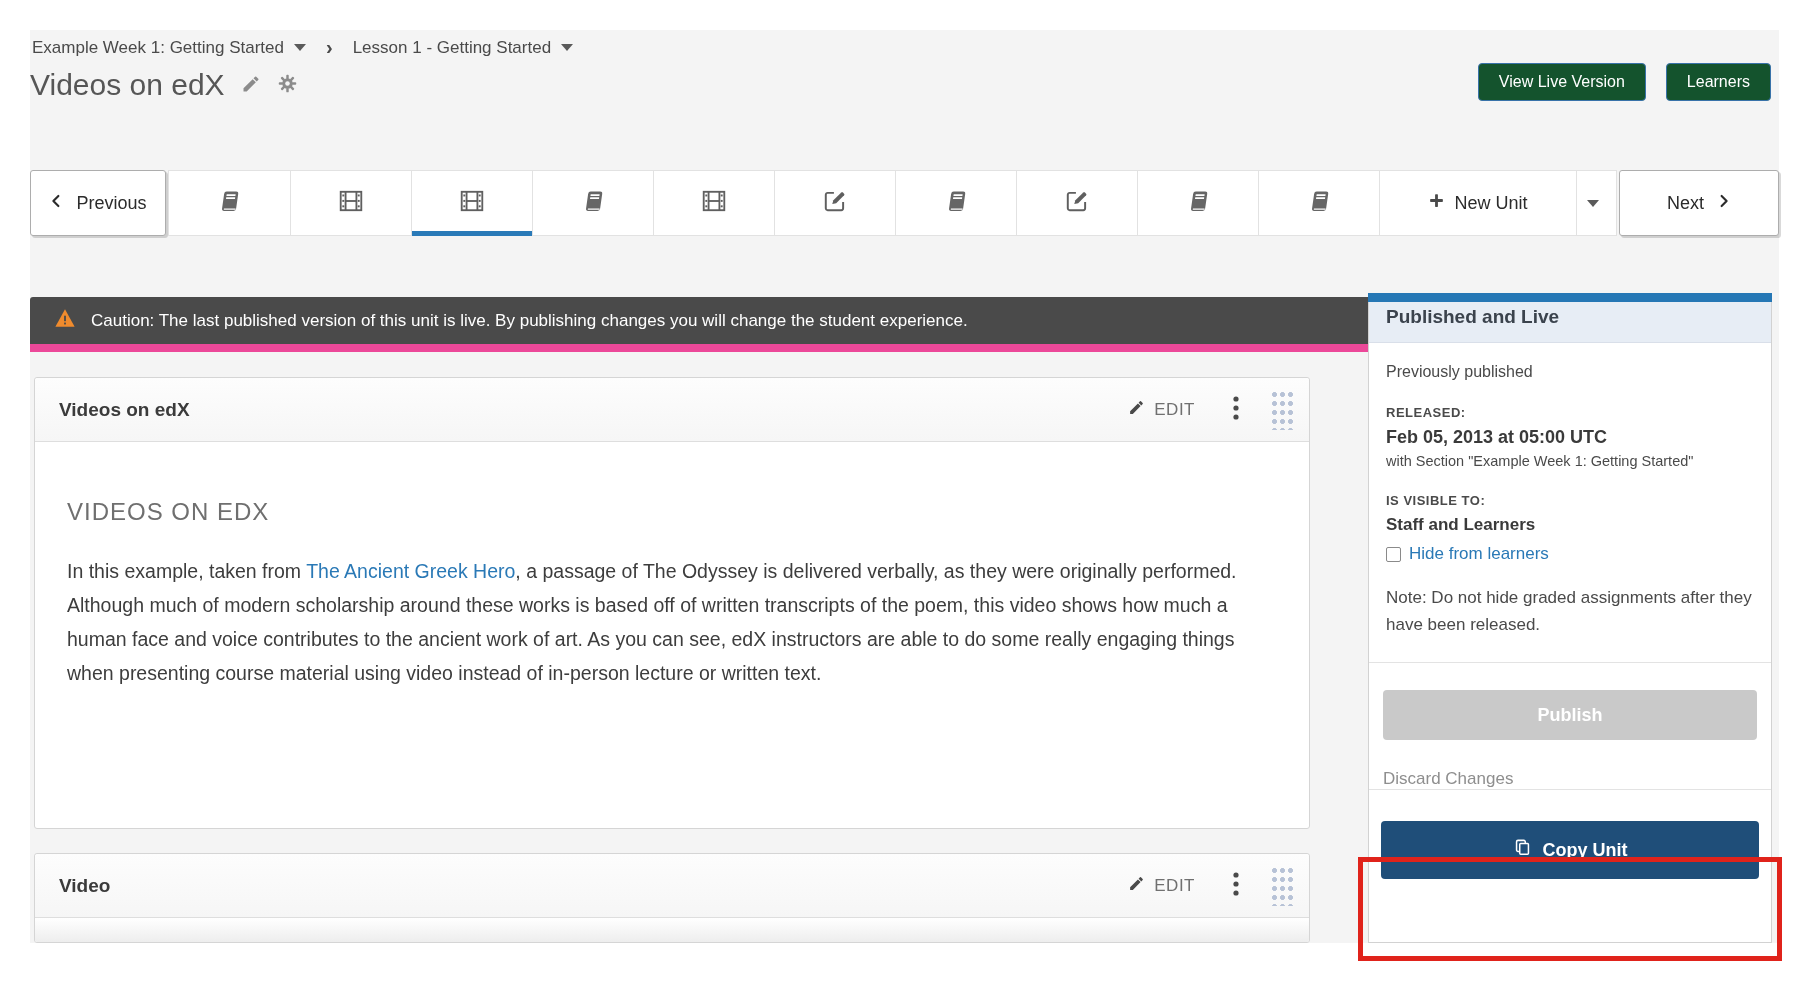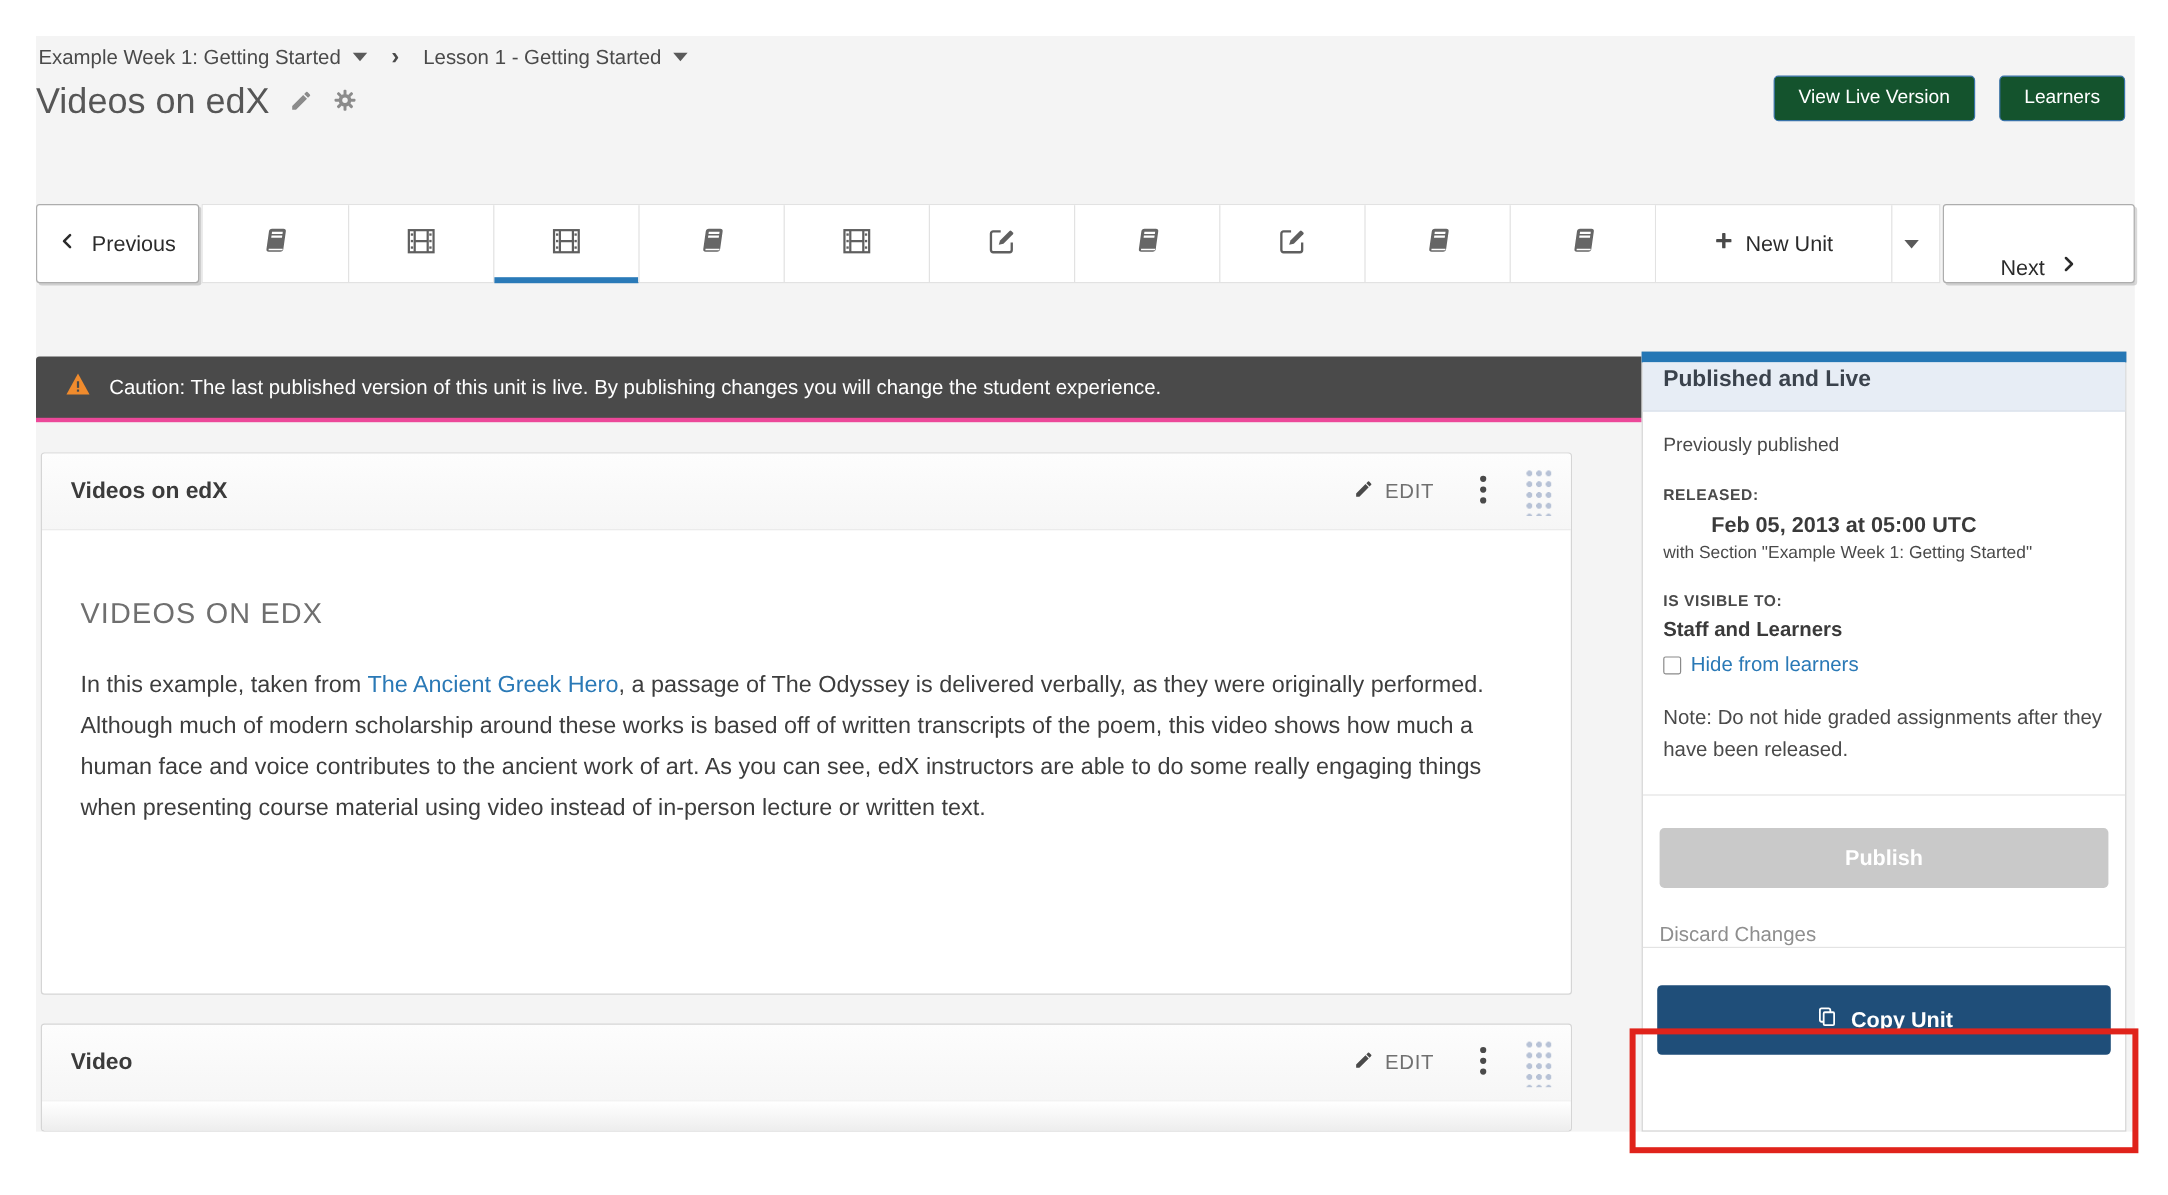--- a/index.html
+++ b/index.html
@@ -26,33 +26,33 @@
   .top-actions { position:absolute; top:33px; right:8px; display:flex; gap:20px; }
   .btn-blue { background:#14532d; border:1px solid #3872a9; color:#fff; font-size:16px;
     padding:9px 20px; border-radius:4px; cursor:pointer; font-family:inherit; }
 
   
   .unit-nav { position:absolute; top:140px; left:0; width:1749px; height:66px; display:flex; }
   .nav-edge-btn { background:#fff; border:1px solid #adadad; border-radius:3px;
     box-shadow:2px 2px 0 rgba(0,0,0,0.15); display:flex; align-items:center; justify-content:center;
     gap:12px; font-size:18px; color:#2b2b2b; cursor:pointer; font-family:inherit; }
   .btn-prev { width:136px; margin-right:2px; }
-  .btn-next { width:160px; margin-left:2px;align-items:flex-end; }
+  .btn-next { width:160px; margin-left:2px; }
   .tab-strip { flex:1; display:flex; background:#fff; border:1px solid #e2e2e2; }
   .unit-tab { width:121px; display:flex; align-items:center; justify-content:center; position:relative;
     cursor:pointer; background:#fff; }
   .unit-tab + .unit-tab, .new-unit-cell, .caret-cell { border-left:1px solid #e2e2e2; }
   .unit-tab.active::after { content:""; position:absolute; left:0; right:0; bottom:-1px; height:5px; background:#2a7ab8; }
   .new-unit-cell { width:197px; display:flex; align-items:center; justify-content:center; gap:9px;
     font-size:18px; color:#2b2b2b; cursor:pointer; }
   .caret-cell { width:33px; display:flex; align-items:center; justify-content:center; cursor:pointer; }
 
   
   .caution { position:absolute; top:267px; left:0; width:1561px; height:55px; background:#4a4a4a;
-    border-bottom:4px solid #ec4899; border-radius:3px 3px 0 0; display:flex; align-items:center;
+    border-bottom:8px solid #ec4899; border-radius:3px 3px 0 0; display:flex; align-items:center;
     gap:15px; padding:0 24px; color:#fff; font-size:17px; }
 
   
   .xcard { position:absolute; left:4px; width:1276px; background:#fff; border:1px solid #d5d5d5;
     border-radius:3px; }
   .card-videos { top:347px; height:452px; }
   .card-video  { top:823px; height:90px; overflow:hidden; }
   .xcard-header { height:64px; display:flex; align-items:center; padding:0 16px 0 24px;
     border-bottom:1px solid #dedede; background:linear-gradient(#fdfdfd,#f6f6f6); border-radius:3px 3px 0 0; }
   .xcard-title { font-size:19px; font-weight:700; color:#3b3b3b; flex:1; }
@@ -71,21 +71,21 @@
 
   
   .sidebar { position:absolute; left:1338px; top:263px; width:404px; height:650px; background:#fff;
     border:1px solid #d2d2d2; }
   .sidebar-topbar { height:9px; background:#2577b5; margin:-1px -1px 0 -1px; }
   .sidebar-header { background:#e7edf5; padding:4px 17px 14px; font-size:19px; font-weight:700;
     color:#3b434d; border-bottom:1px solid #d9dfe9; }
   .sidebar-section1 { padding:20px 17px 24px; }
   .prev-pub { font-size:16px; color:#4a4a4a; margin-bottom:24px; }
   .mini-label { font-size:13px; font-weight:700; color:#4a4a4a; letter-spacing:.5px; margin-bottom:7px; }
-  .released-date { font-size:18px; font-weight:700; color:#3a3a3a; margin-bottom:5px;margin-left:40px; }
+  .released-date { font-size:18px; font-weight:700; color:#3a3a3a; margin-bottom:5px; }
   .released-with { font-size:14.5px; color:#4a4a4a; margin-bottom:24px; }
   .visible-value { font-size:17px; font-weight:700; color:#3a3a3a; margin-bottom:9px; }
   .hide-row { display:flex; align-items:center; gap:8px; margin-bottom:20px; cursor:pointer; }
   .checkbox { width:15px; height:15px; border:1.5px solid #8a8a8a; border-radius:2px; background:#fff; }
   .hide-link { font-size:17px; color:#2a79b6; }
   .note-text { font-size:17px; color:#4a4a4a; line-height:27px; }
   .sidebar-actions { border-top:1px solid #e3e3e3; padding:27px 14px 0; }
   .publish-btn { width:100%; height:50px; background:#c9c9c9; color:#fff; font-size:18px; font-weight:700;
     border:none; border-radius:4px; font-family:inherit; cursor:not-allowed; }
   .discard { text-align:left; margin-top:29px; color:#8e8e8e; font-size:17px; padding-right:4px;

